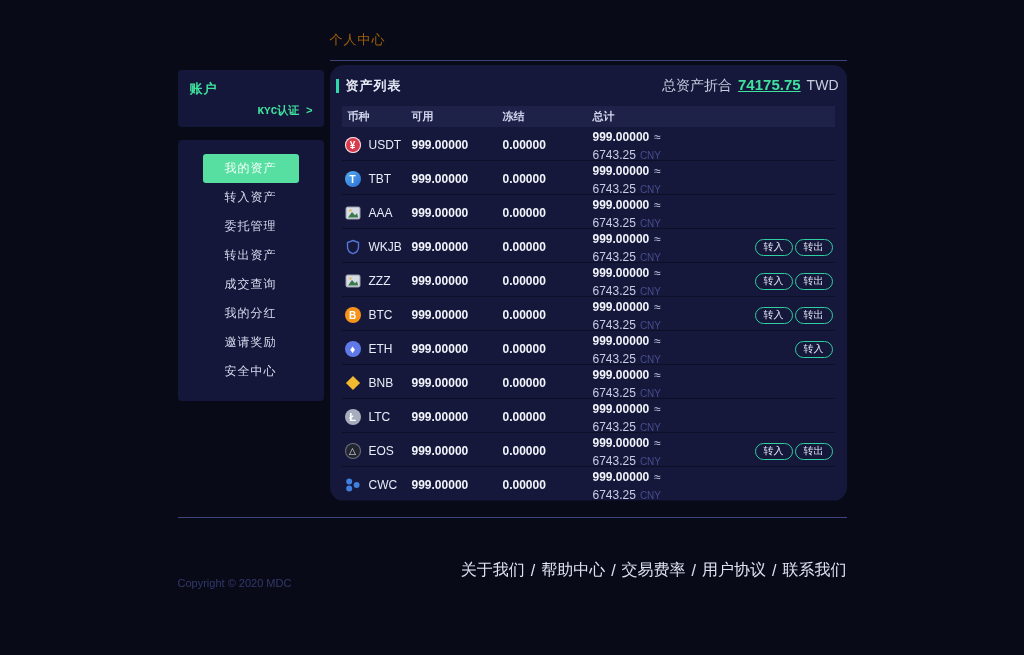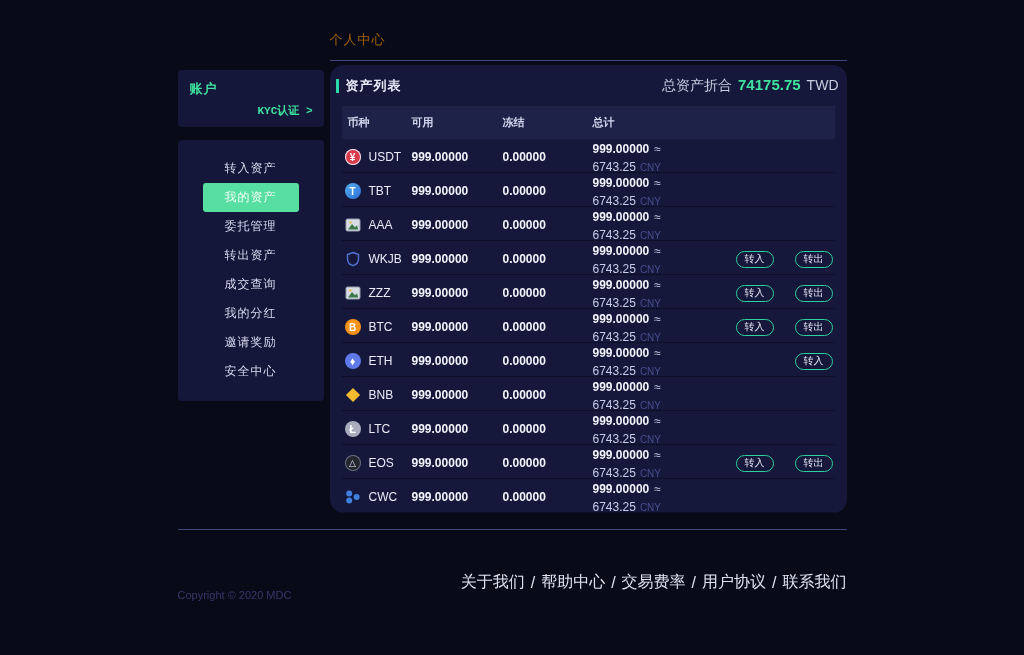--- a/index.html
+++ b/index.html
@@ -30,39 +30,39 @@
                font-size: 12px; color: #d8dcf0; cursor: pointer; border-radius: 3px; letter-spacing: 1px; }
   .menu-item.active { background: #57dfa1; color: #f4fffa; }
 
   
   .panel { flex: 1; background: #15183a; border-radius: 14px; align-self: flex-start; }
   .panel-header { height: 41px; display: flex; align-items: center; padding: 0 8px 0 6px; }
   .green-bar { width: 3px; height: 14px; background: #2fd8a8; margin-right: 7px; }
   .panel-title { font-size: 13px; font-weight: bold; color: #e8ebf8; letter-spacing: 1px; }
   .total-wrap { margin-left: auto; display: flex; align-items: baseline; gap: 6px; }
   .total-label, .total-currency { font-size: 14px; color: #c8cde0; }
-  .total-value { font-size: 15px; font-weight: bold; color: #3fe29e; }
+  .total-value { font-size: 15px; font-weight: bold; color: #3fe29e; text-decoration: underline; }
 
   .table { margin: 0 12px; }
   .t-head {
     display: grid; grid-template-columns: 70px 91px 90px 1fr 132px;
-    align-items: center; height: 33px; background: #1e2248;
+    align-items: center; height: 21px; background: #1e2248;
     font-size: 11px; font-weight: bold; color: #d2d6ee;
   }
   .t-head .c-coin { padding-left: 6px; }
   .t-row {
     display: grid; grid-template-columns: 70px 91px 90px 1fr 132px;
     align-items: center; height: 34px; border-bottom: 1px solid #0d0f26;
   }
   .cell-coin { display: flex; align-items: center; gap: 8px; padding-left: 3px; }
   .sym { font-size: 12px; font-weight: normal; color: #e8ebf8; }
   .num { font-size: 12px; font-weight: bold; color: #f2f4fc; }
   .approx { font-size: 12px; color: #c8cde6; font-weight: normal; margin-left: 5px; }
   .cny { font-size: 10px; color: #474c8c; margin-left: 4px; }
-  .cell-actions { display: flex; justify-content: flex-end; gap: 21px; padding-right: 2px; }
+  .cell-actions { display: flex; justify-content: flex-end; gap: 2px; padding-right: 2px; }
   .pill {
     background: transparent; border: 1px solid #2fcfa0; border-radius: 9px;
     color: #e4e8f6; font-size: 10px; padding: 2px 8px 3px 8px; cursor: pointer;
     font-family: inherit; line-height: 1;
   }
   .view-more { height: 29px; display: flex; align-items: center; justify-content: center;
                font-size: 11px; color: #4a5090; cursor: pointer; }
 
   
   .coin { width: 16px; height: 16px; border-radius: 50%; display: inline-flex;
@@ -97,25 +97,25 @@
   </div>
 
   <div class="content-row">
 
     <div class="sidebar">
       <div class="card account-card">
         <div class="account-title">账户</div>
         <div class="kyc-link">KYC认证 &gt;</div>
       </div>
       <div class="card menu-card" id="menu">
-          <div class="menu-item">
-            <span>转入资产</span>
-          </div>
           <div class="menu-item active">
             <span>我的资产</span>
+          </div>
+          <div class="menu-item">
+            <span>转入资产</span>
           </div>
           <div class="menu-item">
             <span>委托管理</span>
           </div>
           <div class="menu-item">
             <span>转出资产</span>
           </div>
           <div class="menu-item">
             <span>成交查询</span>
           </div>

